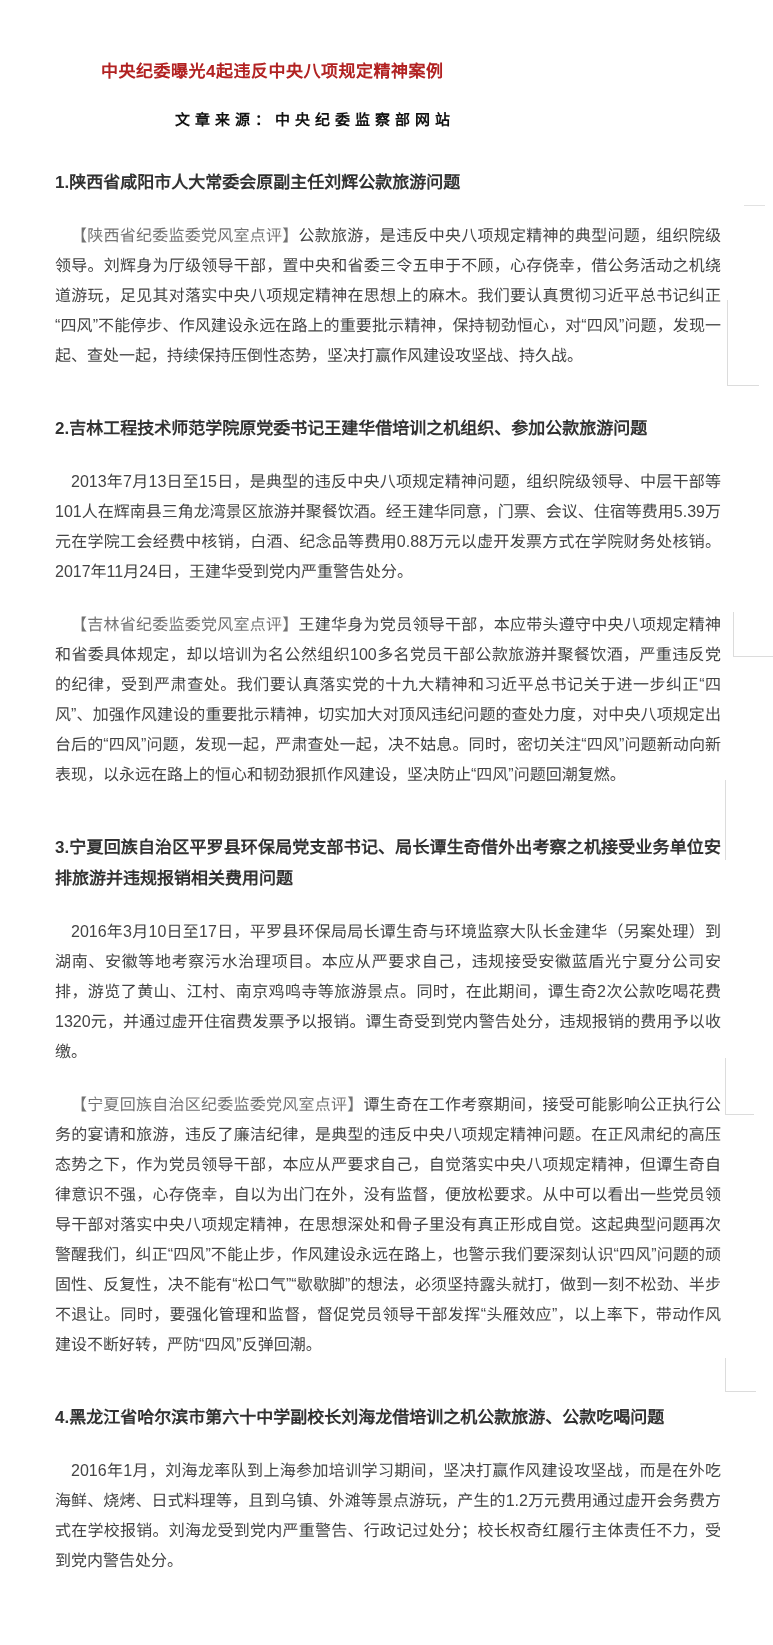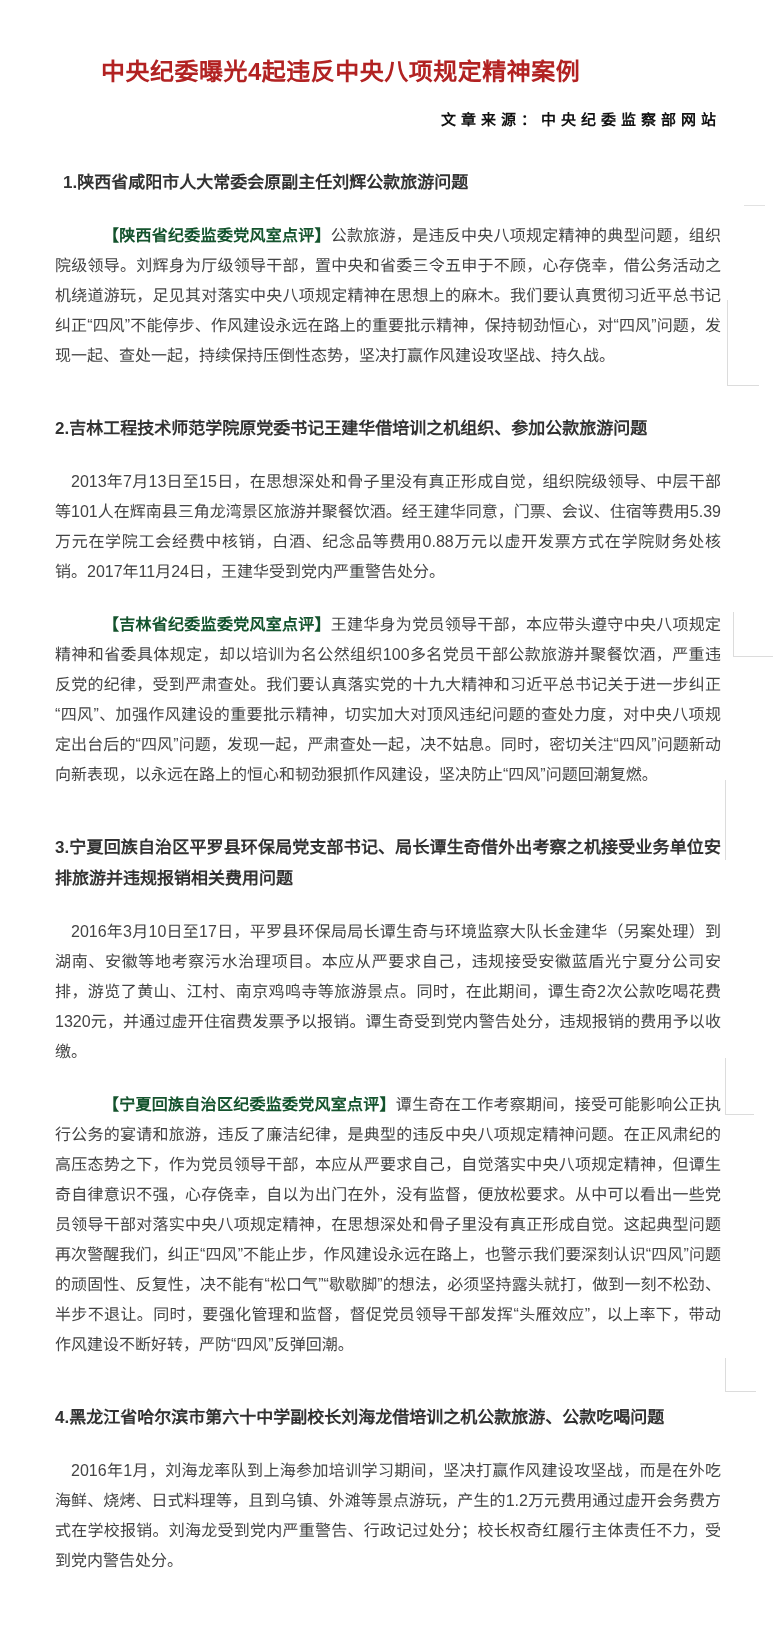--- a/index.html
+++ b/index.html
@@ -12,60 +12,57 @@
     width: 773px;
     min-height: 1645px;
     box-sizing: border-box;
     background: #ffffff;
     padding: 55px 52px 60px 55px;
     font-family: "Liberation Sans", "DejaVu Sans", sans-serif;
     overflow: hidden;
   }
   .title {
     margin: 0 0 0 46px;
-    font-size: 24px;
+    font-size: 17px;
     line-height: 34px;
     font-weight: bold;
     color: #b22222;
     letter-spacing: 0.5px;
   }
   .source {
     margin: 20px 0 0 120px;
     font-family: "DejaVu Serif", "Liberation Serif", serif;
     font-size: 15px;
     line-height: 22px;
     font-weight: bold;
     color: #111111;
     letter-spacing: 5px;
-    text-align: right;
   }
   .sec-heading {
     margin: 42px 0 0 0;
     font-size: 17px;
     line-height: 31px;
     font-weight: bold;
     color: #333333;
     text-align: justify;
   }
   .sec-heading.first {
     margin-top: 36px;
-    margin-left: 8px;
   }
   .body-para {
     margin: 23px 0 0 0;
     font-size: 16px;
     line-height: 30px;
     color: #444444;
     text-align: justify;
     text-indent: 1em;
   }
   .comment-lead {
-    font-weight: bold;
-    color: #14532d;
-    margin-left: 32px;
+    font-weight: normal;
+    color: #737373;
   }
   
   .artifact {
     position: absolute;
     pointer-events: none;
   }
   .art-dash      { left: 744px; top: 205px; width: 21px; height: 0;  border-top: 1px solid #e2e2e2; }
   .art-corner-1  { left: 727px; top: 300px; width: 31px; height: 85px; border-left: 1px solid #dcdcdc; border-bottom: 1px solid #dcdcdc; }
   .art-corner-2  { left: 733px; top: 612px; width: 40px; height: 44px; border-left: 1px solid #dcdcdc; border-bottom: 1px solid #dcdcdc; }
   .art-vline     { left: 725px; top: 780px; width: 0;  height: 80px; border-left: 1px solid #dcdcdc; }
@@ -81,21 +78,21 @@
 
   <div class="source">文章来源：中央纪委监察部网站</div>
 
   <section>
     <h2 class="sec-heading first">1.陕西省咸阳市人大常委会原副主任刘辉公款旅游问题</h2>
     <p class="body-para"><span class="comment-lead">【陕西省纪委监委党风室点评】</span><span>公款旅游，是违反中央八项规定精神的典型问题，组织院级领导。刘辉身为厅级领导干部，置中央和省委三令五申于不顾，心存侥幸，借公务活动之机绕道游玩，足见其对落实中央八项规定精神在思想上的麻木。我们要认真贯彻习近平总书记纠正“四风”不能停步、作风建设永远在路上的重要批示精神，保持韧劲恒心，对“四风”问题，发现一起、查处一起，持续保持压倒性态势，坚决打赢作风建设攻坚战、持久战。</span></p>
   </section>
 
   <section>
     <h2 class="sec-heading">2.吉林工程技术师范学院原党委书记王建华借培训之机组织、参加公款旅游问题</h2>
-    <p class="body-para">2013年7月13日至15日，在思想深处和骨子里没有真正形成自觉，组织院级领导、中层干部等101人在辉南县三角龙湾景区旅游并聚餐饮酒。经王建华同意，门票、会议、住宿等费用5.39万元在学院工会经费中核销，白酒、纪念品等费用0.88万元以虚开发票方式在学院财务处核销。2017年11月24日，王建华受到党内严重警告处分。</p>
+    <p class="body-para">2013年7月13日至15日，是典型的违反中央八项规定精神问题，组织院级领导、中层干部等101人在辉南县三角龙湾景区旅游并聚餐饮酒。经王建华同意，门票、会议、住宿等费用5.39万元在学院工会经费中核销，白酒、纪念品等费用0.88万元以虚开发票方式在学院财务处核销。2017年11月24日，王建华受到党内严重警告处分。</p>
     <p class="body-para"><span class="comment-lead">【吉林省纪委监委党风室点评】</span><span>王建华身为党员领导干部，本应带头遵守中央八项规定精神和省委具体规定，却以培训为名公然组织100多名党员干部公款旅游并聚餐饮酒，严重违反党的纪律，受到严肃查处。我们要认真落实党的十九大精神和习近平总书记关于进一步纠正“四风”、加强作风建设的重要批示精神，切实加大对顶风违纪问题的查处力度，对中央八项规定出台后的“四风”问题，发现一起，严肃查处一起，决不姑息。同时，密切关注“四风”问题新动向新表现，以永远在路上的恒心和韧劲狠抓作风建设，坚决防止“四风”问题回潮复燃。</span></p>
   </section>
 
   <section>
     <h2 class="sec-heading">3.宁夏回族自治区平罗县环保局党支部书记、局长谭生奇借外出考察之机接受业务单位安排旅游并违规报销相关费用问题</h2>
     <p class="body-para">2016年3月10日至17日，平罗县环保局局长谭生奇与环境监察大队长金建华（另案处理）到湖南、安徽等地考察污水治理项目。本应从严要求自己，违规接受安徽蓝盾光宁夏分公司安排，游览了黄山、江村、南京鸡鸣寺等旅游景点。同时，在此期间，谭生奇2次公款吃喝花费1320元，并通过虚开住宿费发票予以报销。谭生奇受到党内警告处分，违规报销的费用予以收缴。</p>
     <p class="body-para"><span class="comment-lead">【宁夏回族自治区纪委监委党风室点评】</span><span>谭生奇在工作考察期间，接受可能影响公正执行公务的宴请和旅游，违反了廉洁纪律，是典型的违反中央八项规定精神问题。在正风肃纪的高压态势之下，作为党员领导干部，本应从严要求自己，自觉落实中央八项规定精神，但谭生奇自律意识不强，心存侥幸，自以为出门在外，没有监督，便放松要求。从中可以看出一些党员领导干部对落实中央八项规定精神，在思想深处和骨子里没有真正形成自觉。这起典型问题再次警醒我们，纠正“四风”不能止步，作风建设永远在路上，也警示我们要深刻认识“四风”问题的顽固性、反复性，决不能有“松口气”“歇歇脚”的想法，必须坚持露头就打，做到一刻不松劲、半步不退让。同时，要强化管理和监督，督促党员领导干部发挥“头雁效应”，以上率下，带动作风建设不断好转，严防“四风”反弹回潮。</span></p>
   </section>
 
   <section>

